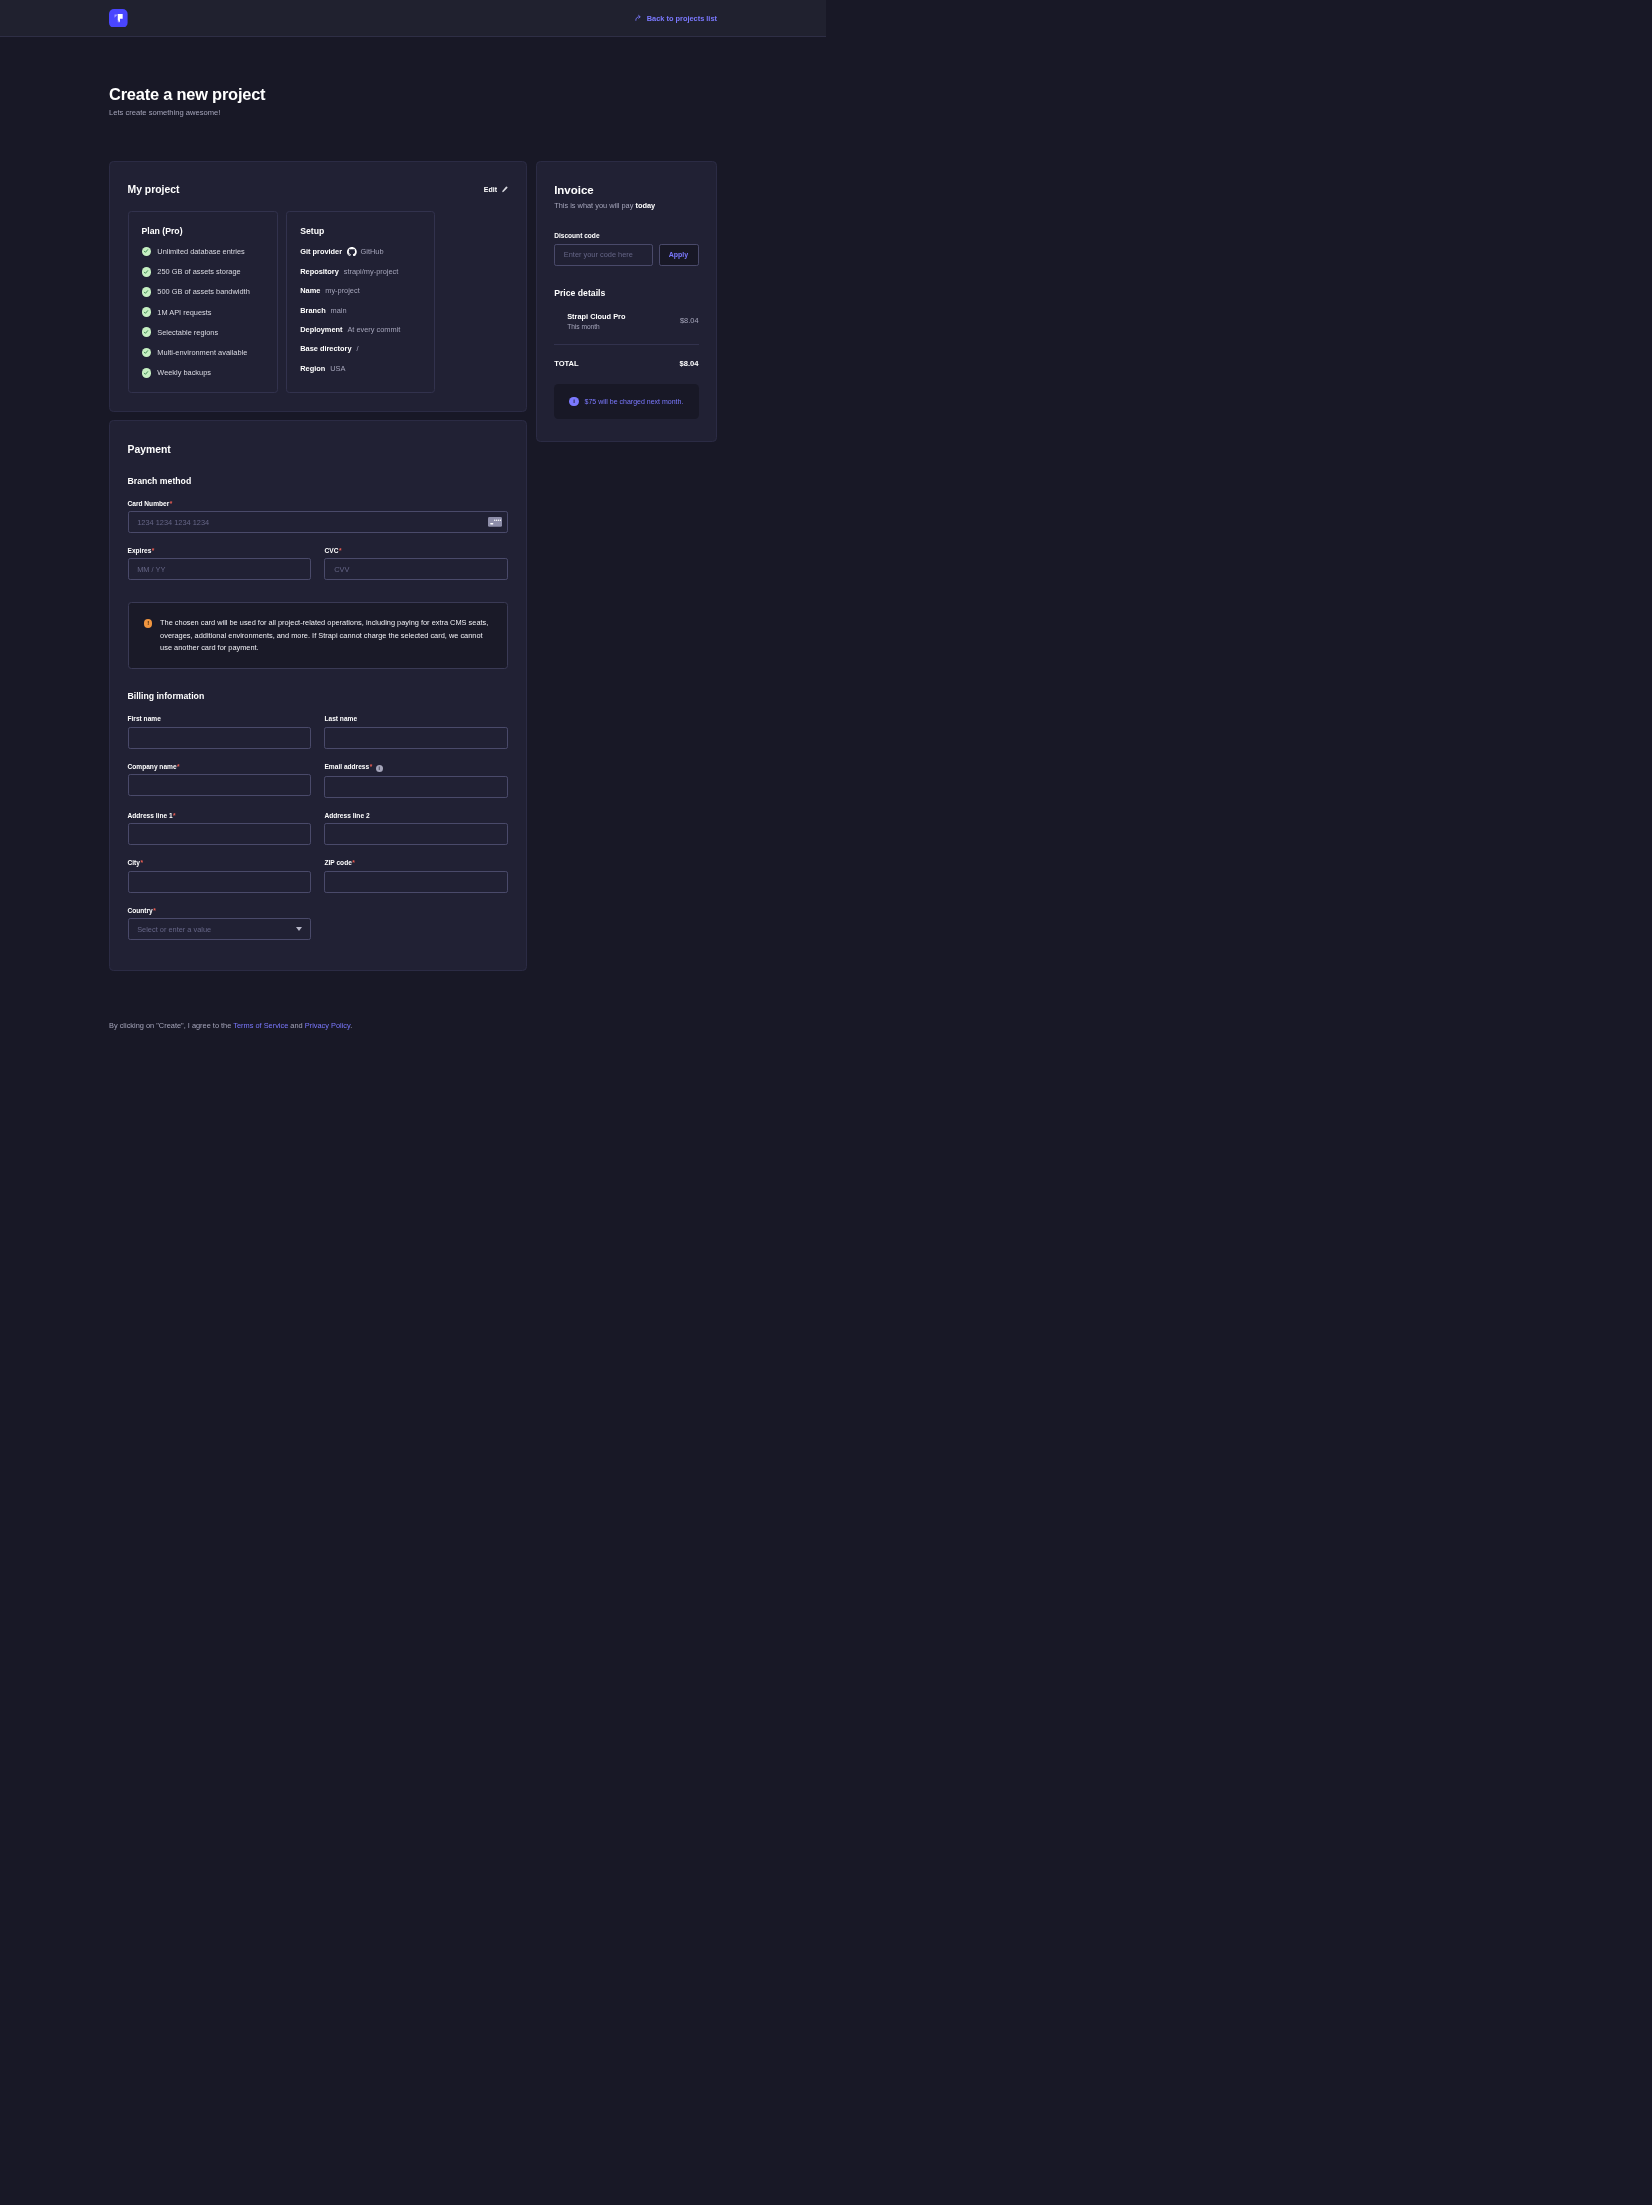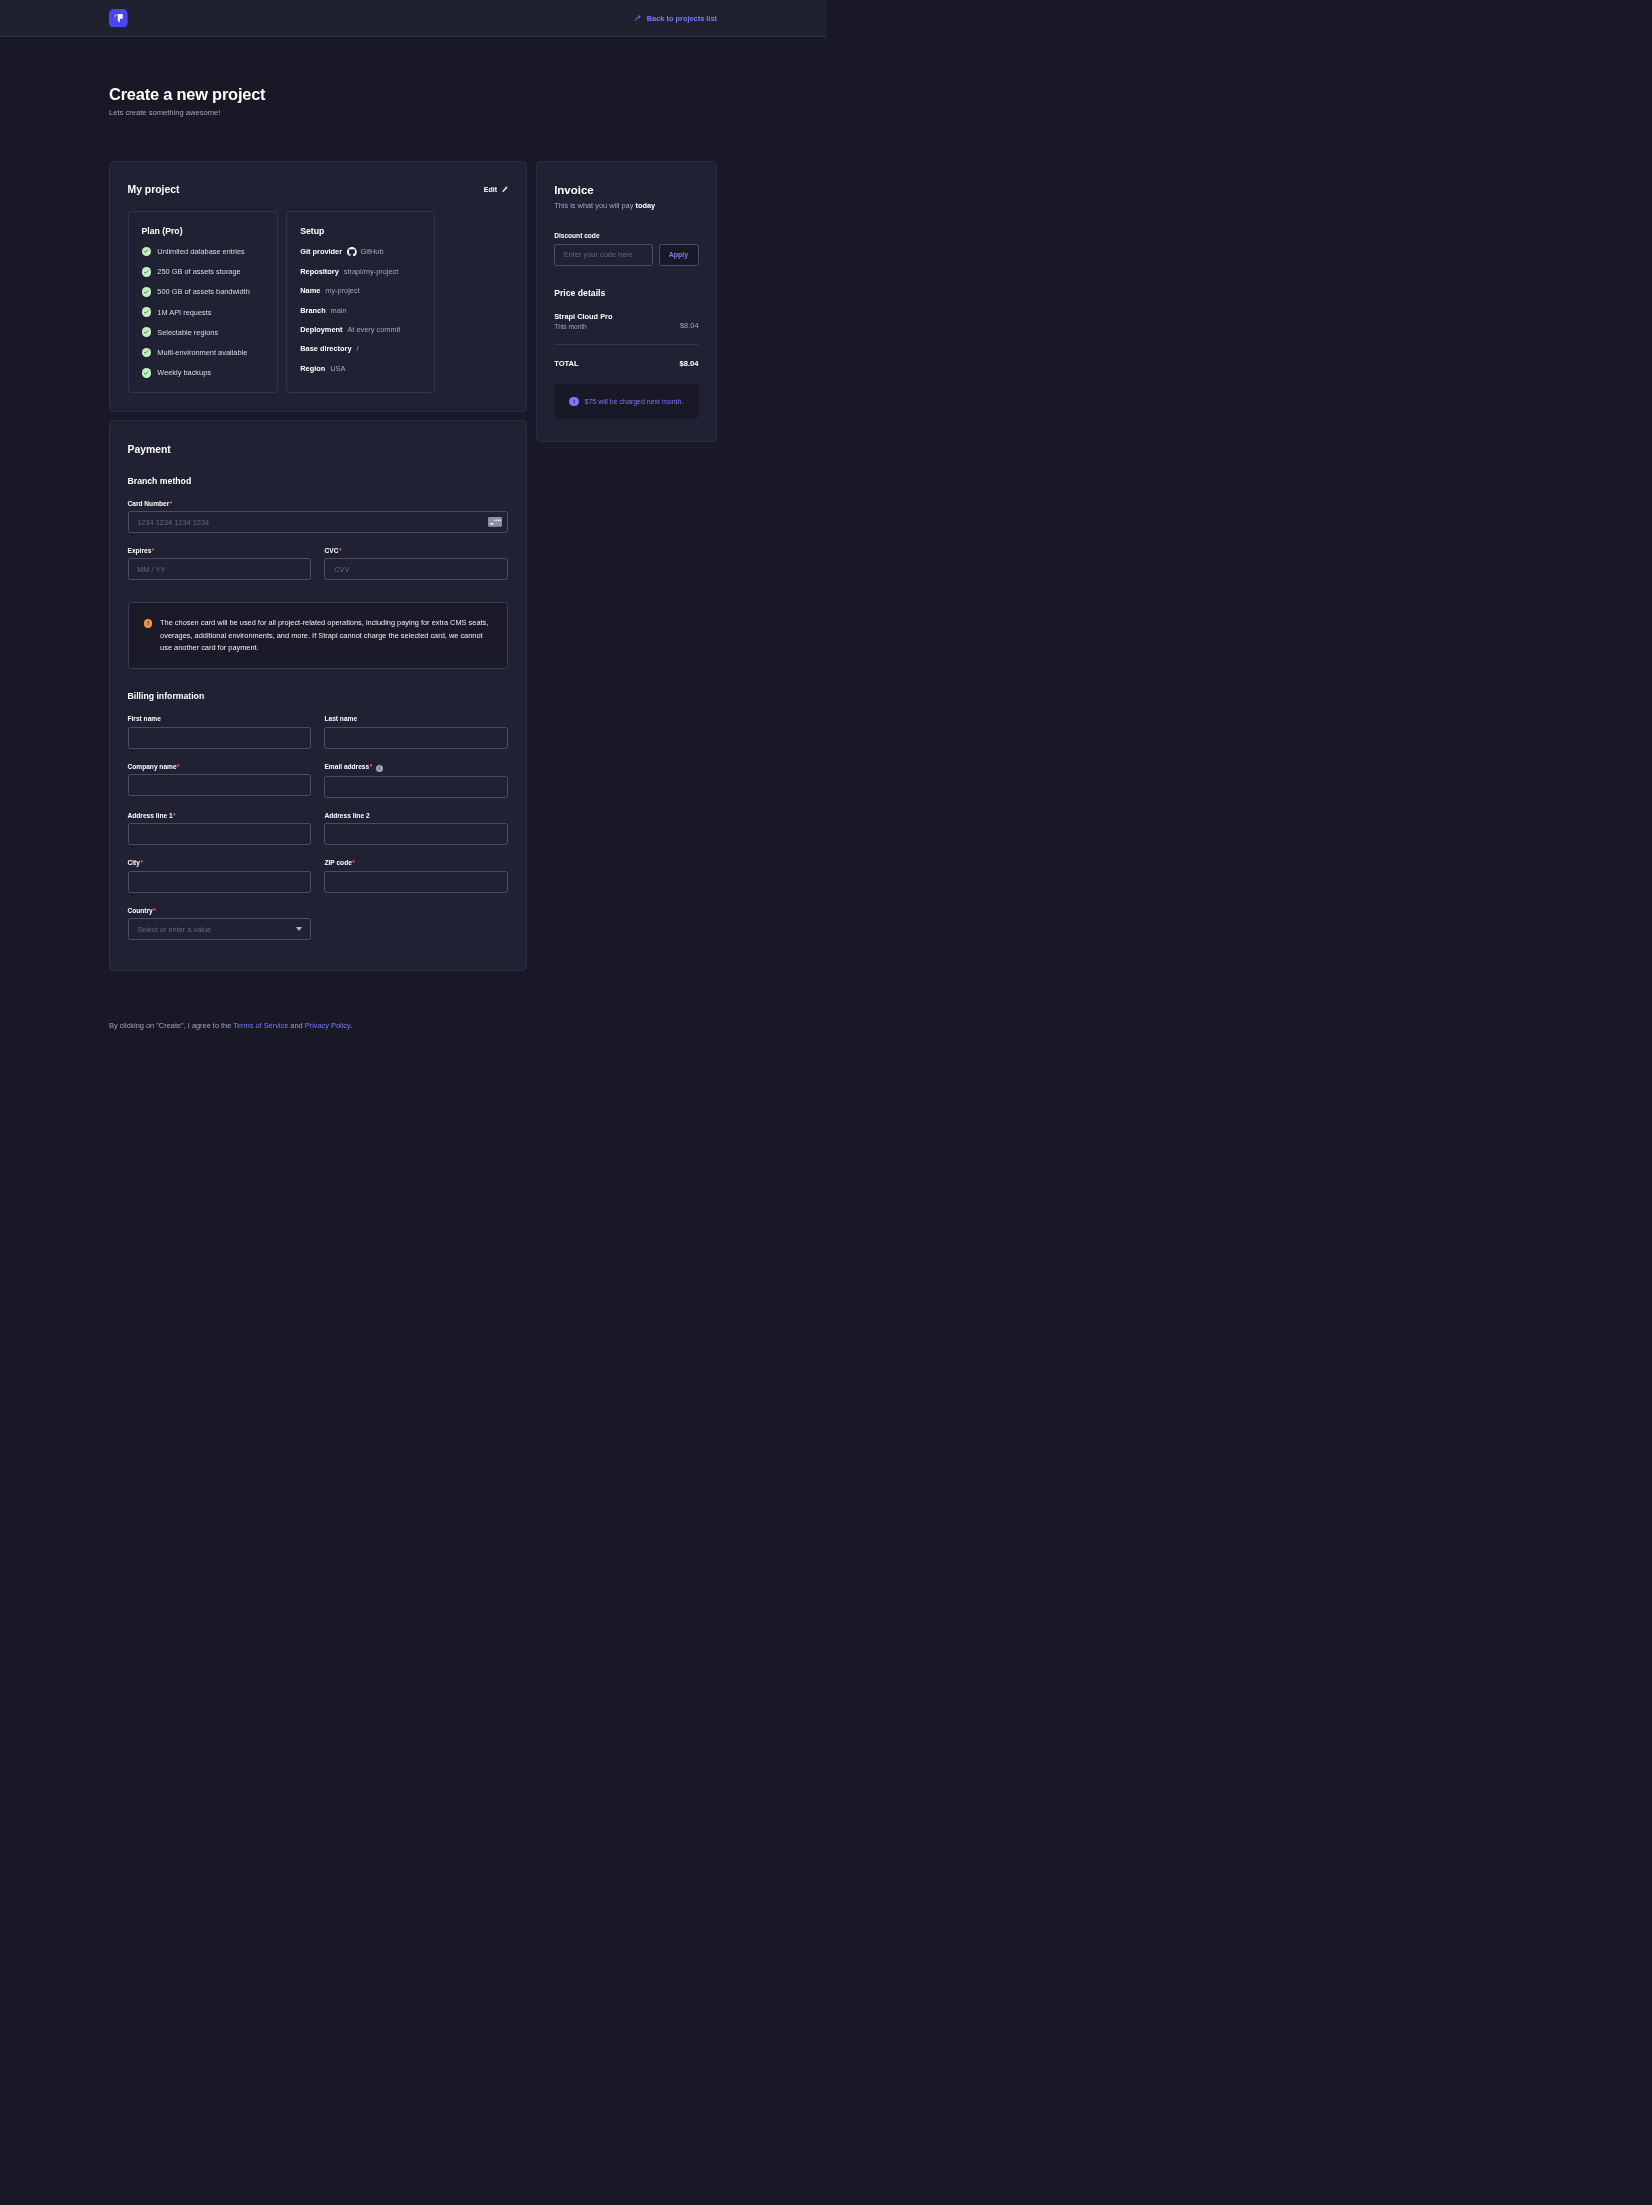--- a/index.html
+++ b/index.html
@@ -71,21 +71,21 @@
   .tin {
     height:22px; background:transparent; border:0.5px solid #4a4a6a; border-radius:2.2px;
     color:#ffffff; font-size:7.4px; padding:0 8.7px; width:100%; font-family:inherit; outline:none;
   }
   .tin::placeholder { color:#666687; opacity:1; }
   .apply-btn {
     flex:0 0 40px; height:22px; border-radius:2.2px; background:#181826; border:0.5px solid #4a4a6a;
     color:#7b79ff; font-size:7px; font-weight:700; cursor:pointer; font-family:inherit;
   }
   .price-title { margin-top:22px; font-size:8.7px; font-weight:700; }
-  .price-row { margin-top:14px; display:flex; justify-content:space-between; align-items:flex-end; }
+  .price-row { margin-top:14px; display:flex; justify-content:space-between; align-items:center;margin-left:13px; }
   .price-row .nm { font-size:7.4px; font-weight:700; }
   .price-row .per { margin-top:2.7px; font-size:6.6px; color:#a5a5ba; }
   .price-row .amt { font-size:7.4px; color:#a5a5ba; }
   .divider { margin-top:14px; border:none; border-top:0.5px solid #32324d; }
   .total-row { margin-top:14px; display:flex; justify-content:space-between; font-size:7.6px; font-weight:700; }
   .note-box {
     margin-top:15.3px; background:#181826; border-radius:4.4px; padding:13px 8.7px;
     display:flex; align-items:center; justify-content:center; gap:5.5px;
     font-size:7px; color:#7b79ff;
   }

